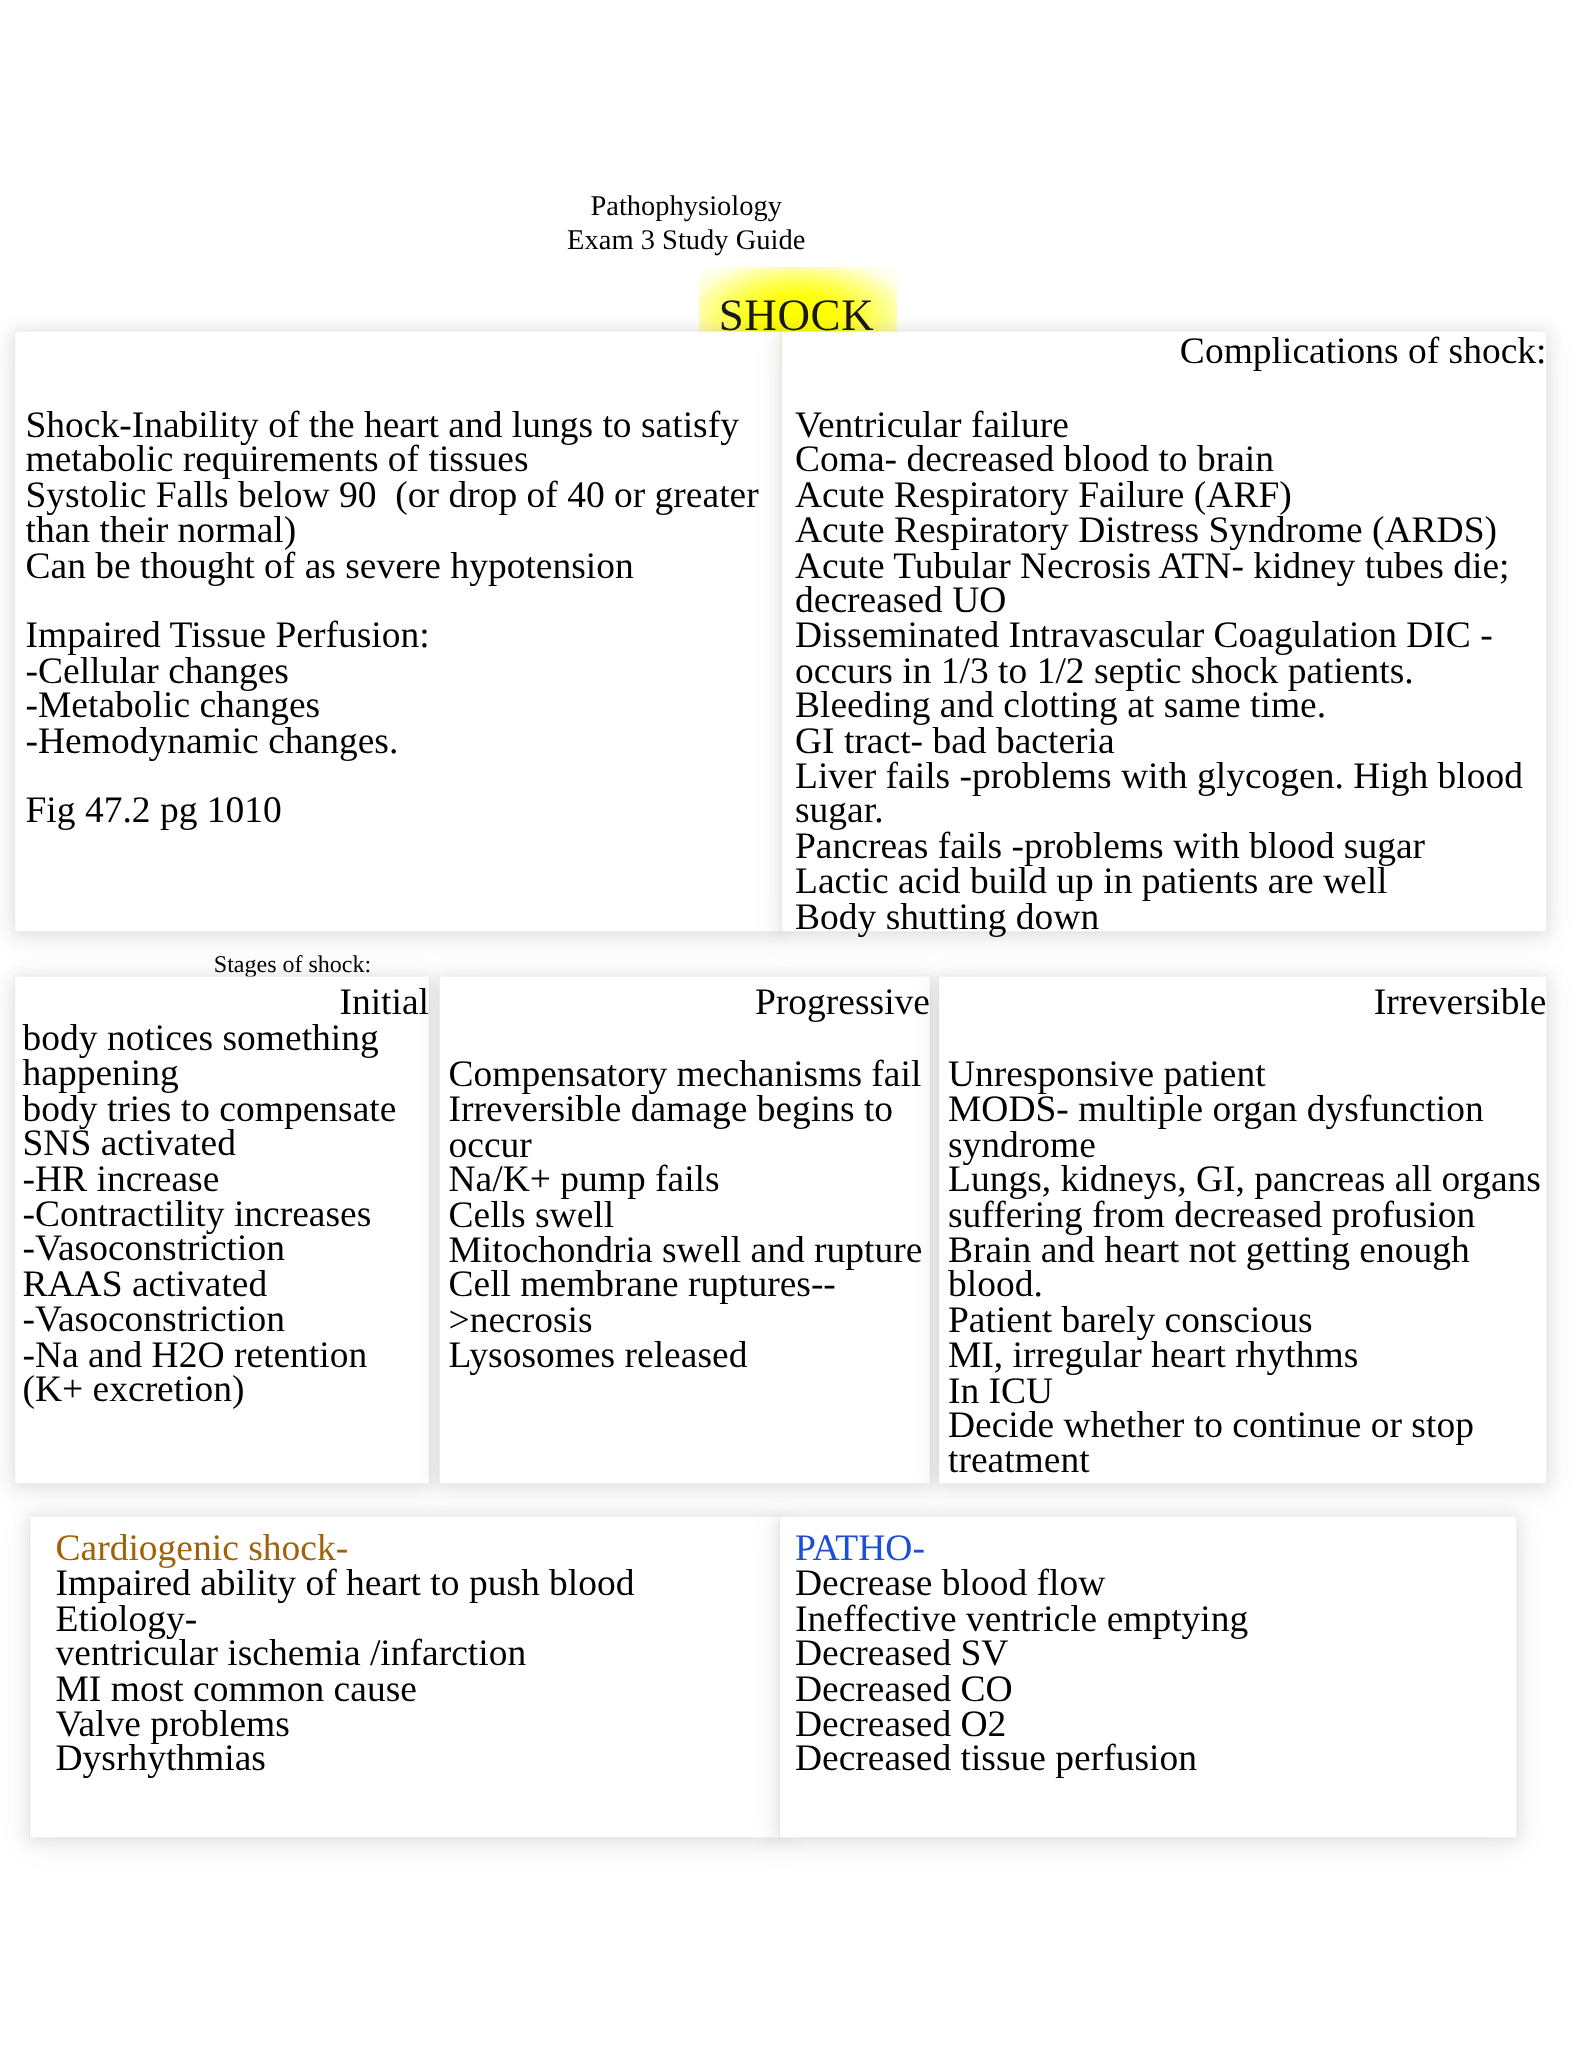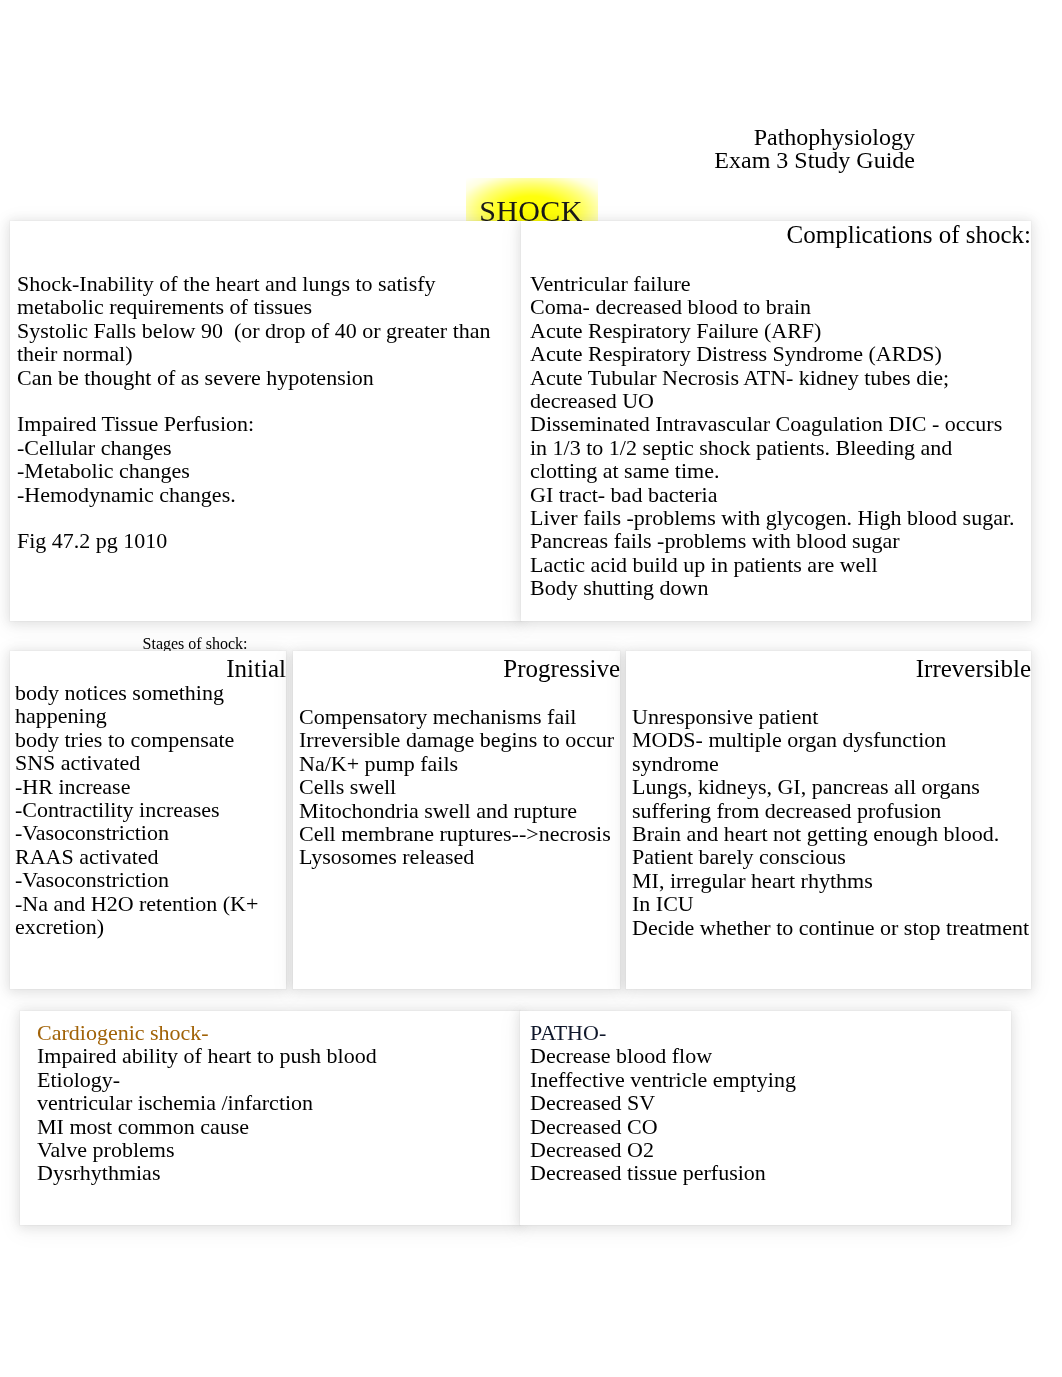--- a/index.html
+++ b/index.html
@@ -22,22 +22,22 @@
     height: 1377px;
     background: #ffffff;
   }
 
   
   .title-block {
     position: absolute;
     left: 0;
     top: 126px;
     width: 915px;
-    text-align: right;
-    font-size: 24px;
+    text-align: center;
+    font-size: 19px;
     line-height: 23px;
   }
   .title-line { display: block; }
 
   
   .shock-wrap {
     position: absolute;
     left: 0;
     top: 194px;
     width: 1062px;
@@ -69,21 +69,21 @@
   .card {
     position: absolute;
     background: #ffffff;
     box-shadow:
       0 0 0 0.6px rgba(0,0,0,0.035),
       0 1px 10px 2px rgba(0,0,0,0.085),
       0 4px 22px 4px rgba(0,0,0,0.045);
   }
 
   .card .body {
-    font-size: 22px;
+    font-size: 25px;
     line-height: 23.4px;
     white-space: pre-wrap;
     font-family: Liberation Serif, serif;
   }
   .card .heading {
     font-size: 25px;
     line-height: 23.4px;
     text-align: right;
   }
 
@@ -120,21 +120,21 @@
   #stage-2 .body { position: absolute; left: 6px;  top: 54px; width: 399px; }
 
   
   #sec3-left  { left: 20px;  top: 1011px; width: 500px; height: 214px; }
   #sec3-right { left: 520px; top: 1011px; width: 491px; height: 214px; }
 
   #sec3-left .body  { position: absolute; left: 17px; top: 10px; width: 478px; }
   #sec3-right .body { position: absolute; left: 10px; top: 10px; width: 476px; }
 
   .accent-olive { color: #a16207; }
-  .accent-green { color: #0f172a; }
+  .accent-green { color: #1d4ed8; }
 </style>
 </head>
 <body>
 
 <div class="page">
 
   <div class="title-block">
     <span class="title-line">Pathophysiology</span>
     <span class="title-line">Exam 3 Study Guide</span>
   </div>

